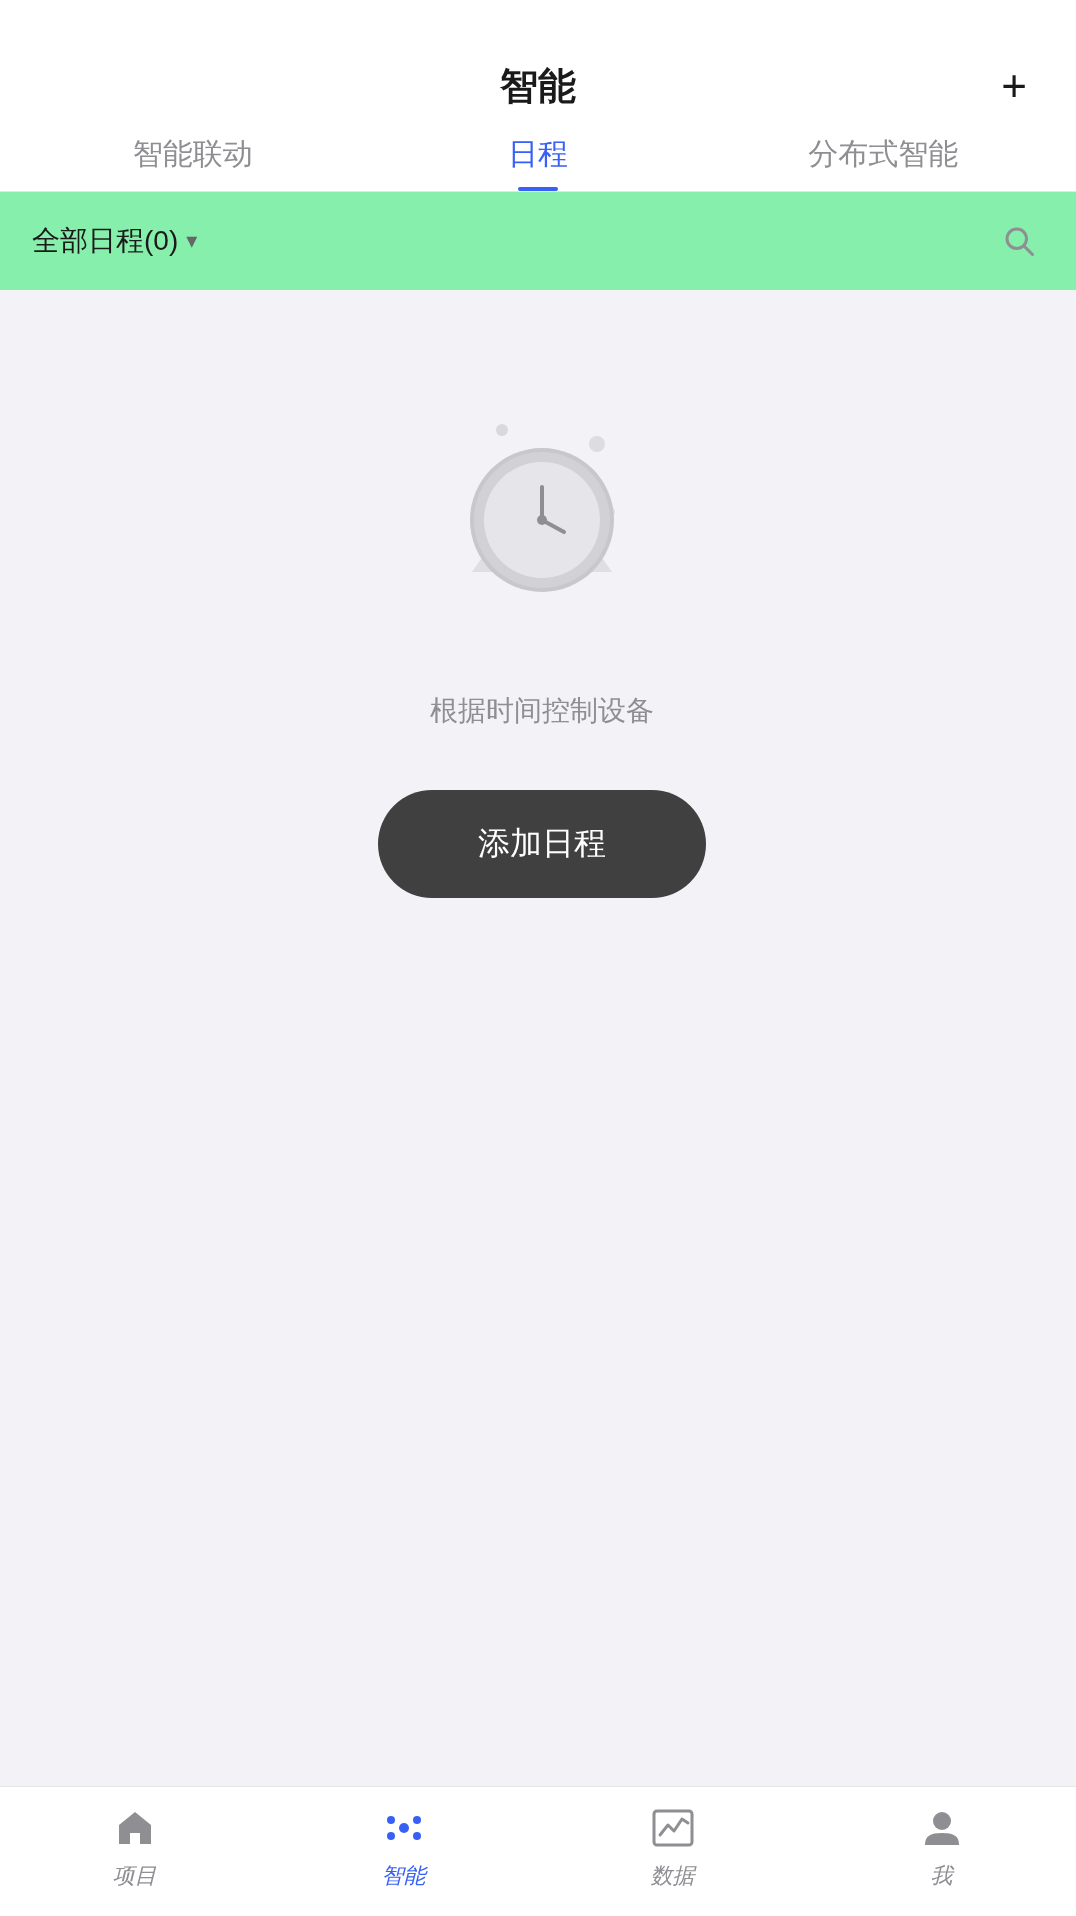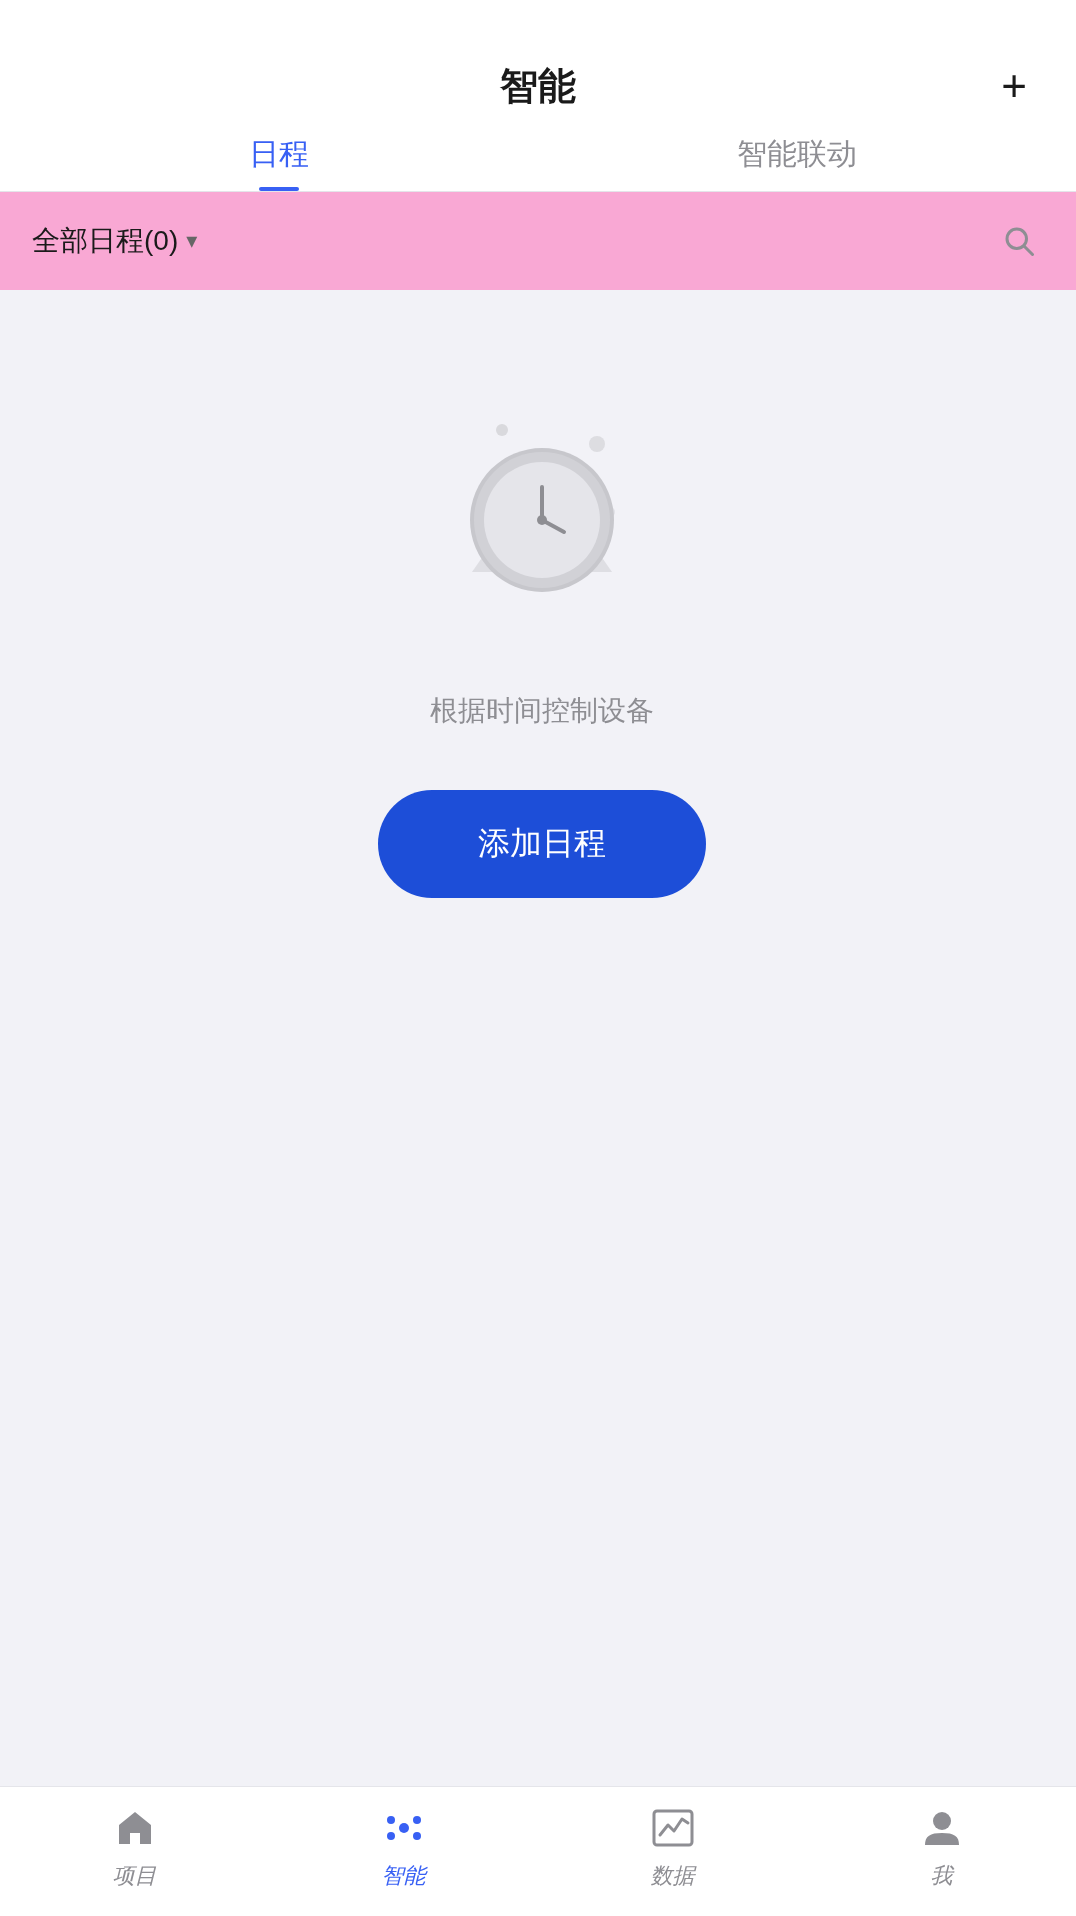--- a/index.html
+++ b/index.html
@@ -96,21 +96,21 @@
       border-radius: 2px;
     }
 
     .content-area {
       background: #f2f2f7;
       min-height: calc(1916px - 44px - 90px - 80px - 130px);
       padding-bottom: 20px;
     }
 
     .filter-bar {
-      background: #f9a8d4;
+      background: #86efac;
       padding: 24px 32px;
       display: flex;
       align-items: center;
       justify-content: space-between;
       margin-bottom: 2px;
     }
 
     .filter-label {
       font-size: 28px;
       color: #1a1a1a;
@@ -164,21 +164,21 @@
     }
 
     .empty-text {
       font-size: 28px;
       color: #8e8e93;
       margin-bottom: 60px;
       text-align: center;
     }
 
     .add-schedule-btn {
-      background: #1d4ed8;
+      background: #404040;
       color: #fff;
       border: none;
       border-radius: 60px;
       padding: 32px 100px;
       font-size: 32px;
       font-weight: 500;
       cursor: pointer;
       min-width: 320px;
     }
 
@@ -240,25 +240,28 @@
 <div class="status-bar">
 </div>
 
 <div class="header">
   <div class="header-spacer"></div>
   <div class="header-title">智能</div>
   <button class="header-add-btn">+</button>
 </div>
 
 <div class="tabs-container">
+  <div class="tab-item">
+    <span>智能联动</span>
+  </div>
   <div class="tab-item active">
     <span>日程</span>
   </div>
   <div class="tab-item">
-    <span>智能联动</span>
+    <span>分布式智能</span>
   </div>
 </div>
 
 <div class="content-area">
 
   <div class="filter-bar">
     <div class="filter-label">
       <span>全部日程(0)</span>
       <span class="dropdown-arrow">▾</span>
     </div>

